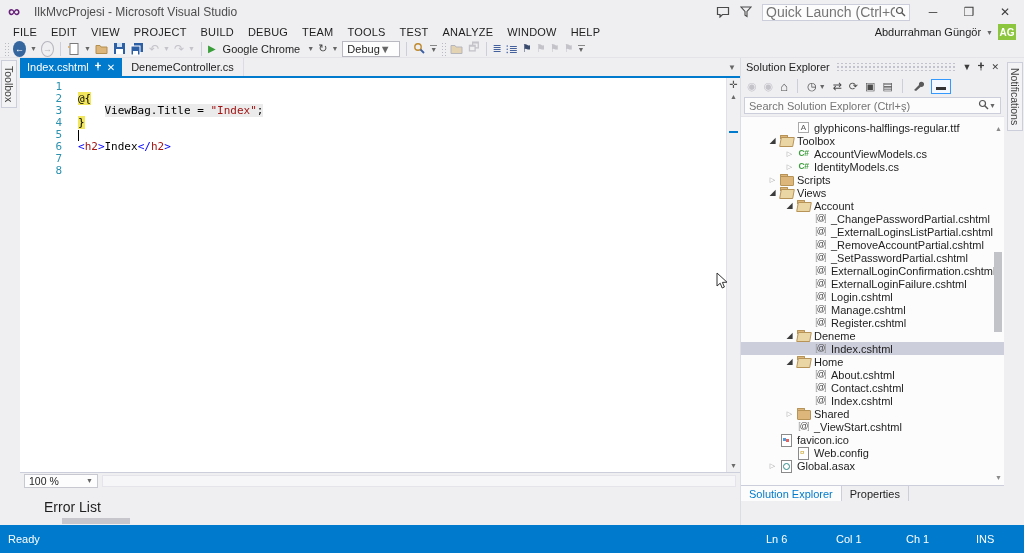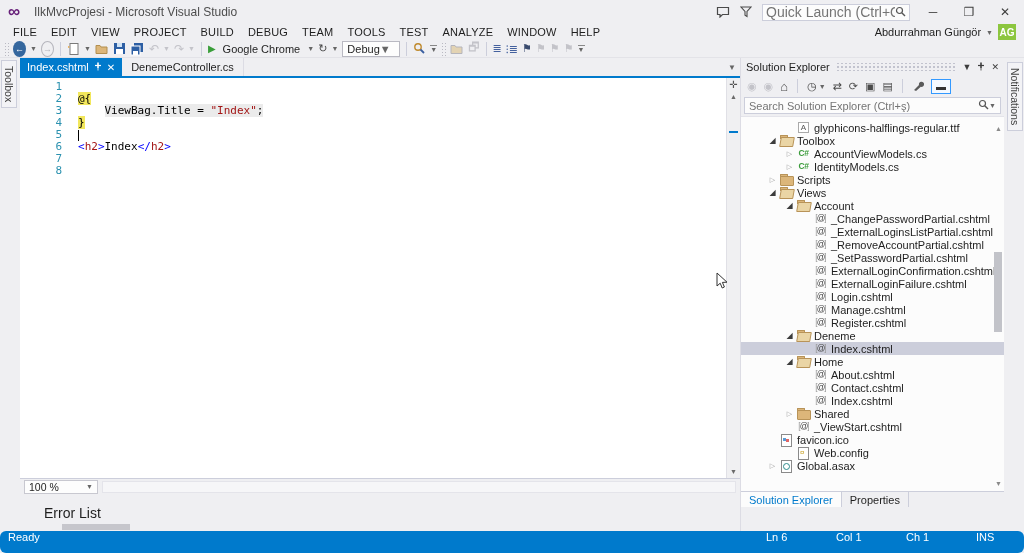--- a/index.html
+++ b/index.html
@@ -122,21 +122,21 @@
   .tlabel { padding-left:3px; font-size:11px; }
   .se-scroll { position:absolute; right:0; top:0; bottom:0; width:13px; }
   .se-scroll .arr { position:absolute; right:2px; font-size:7px; color:#8a8a8a; }
   .se-scroll .thumb { position:absolute; right:2px; top:135px; width:8px; height:80px; background:#C2C3C9; }
   .se-tabs { height:16px; display:flex; border-top:1px solid #CCCEDB; background:#EFEFF2; }
   .se-tab { padding:0 8px; display:flex; align-items:center; font-size:11px; border-right:1px solid #CCCEDB; }
   .se-tab.active { background:#FCFCFC; color:#007ACC; }
   .se-filler { height:24px; }
 
   
-  .statusbar { height:22px; background:#007ACC; color:#fff; display:flex; font-size:11px;border-radius:6px; }
+  .statusbar { height:28px; background:#007ACC; color:#fff; display:flex; align-items:center; font-size:11px; }
   .sb-ready { padding-left:8px; flex:1; }
   .sb-cell { width:70px; }
   .sb-cell.ins { width:48px; }
 
   
   .cursor { position:absolute; left:716px; top:272px; z-index:50; }
 </style>
 </head>
 <body>
 

